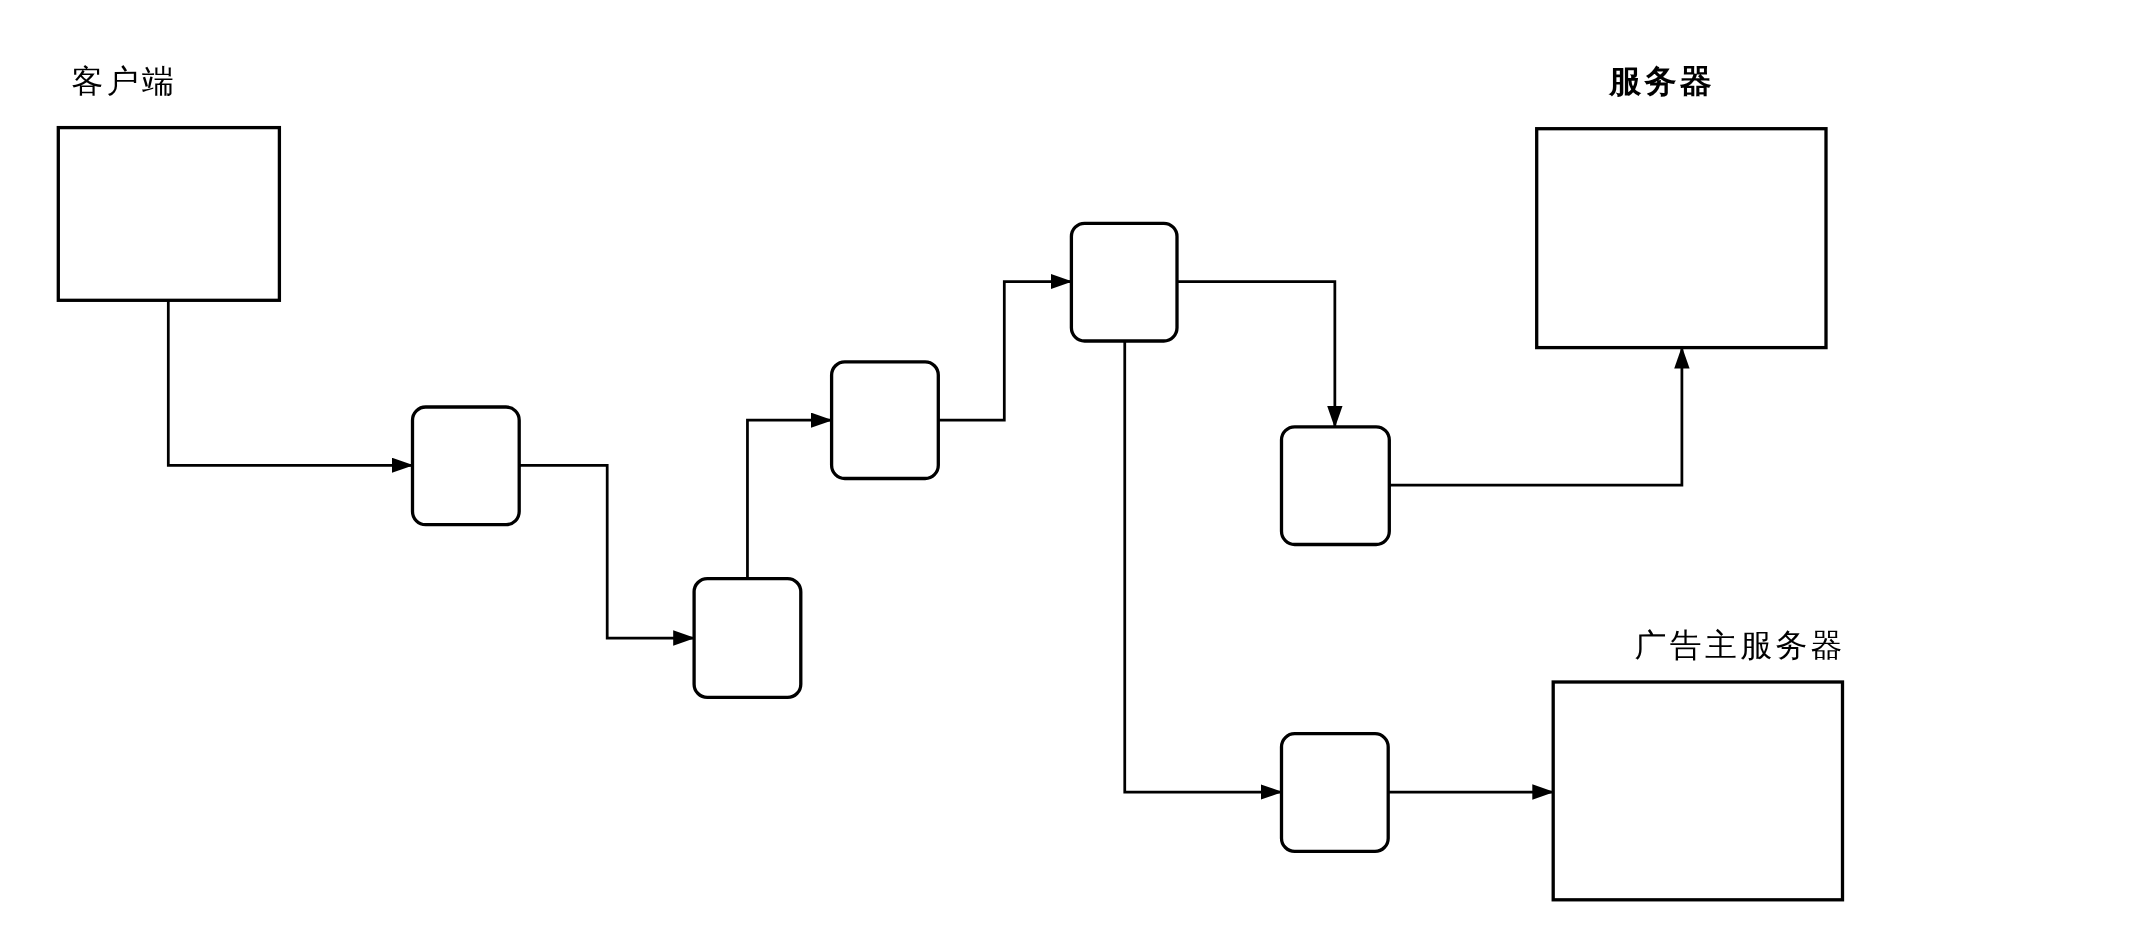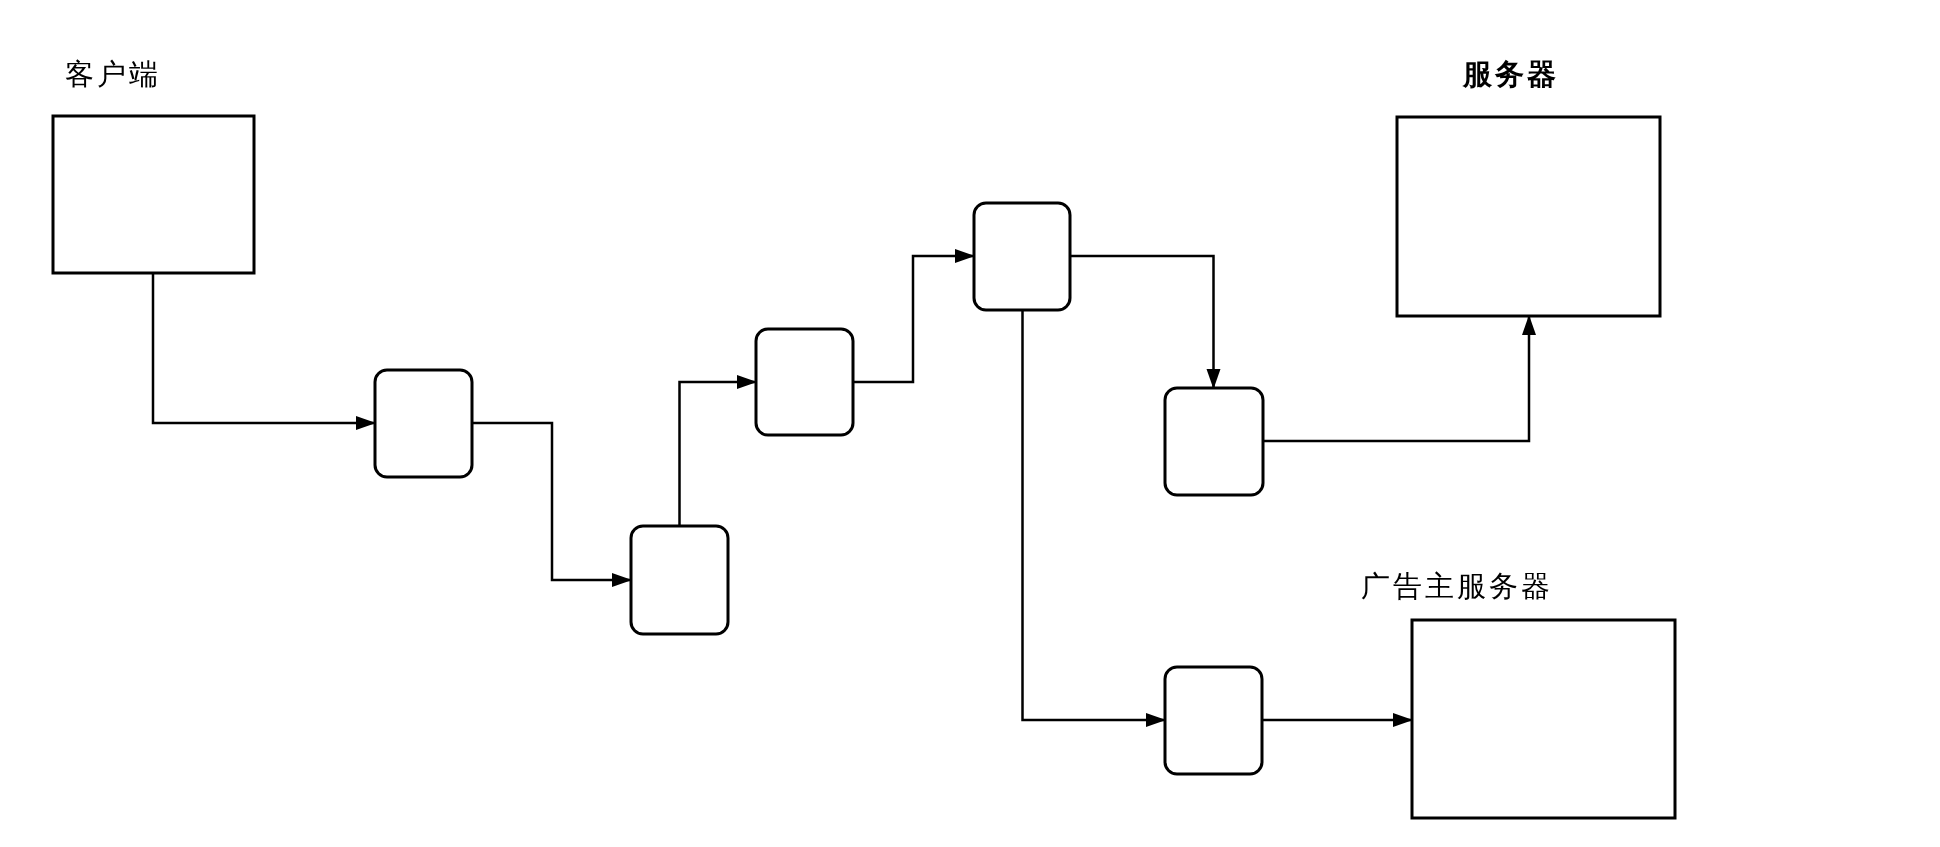--- a/index.html
+++ b/index.html
@@ -61,15 +61,15 @@
         <rect x="631" y="526" width="97" height="108" rx="12" ry="12" fill="#ffffff" stroke="#000000" stroke-width="3"></rect>
         <rect x="756" y="329" width="97" height="106" rx="12" ry="12" fill="#ffffff" stroke="#000000" stroke-width="3"></rect>
         <rect x="974" y="203" width="96" height="107" rx="12" ry="12" fill="#ffffff" stroke="#000000" stroke-width="3"></rect>
         <rect x="1165" y="388" width="98" height="107" rx="12" ry="12" fill="#ffffff" stroke="#000000" stroke-width="3"></rect>
         <rect x="1165" y="667" width="97" height="107" rx="12" ry="12" fill="#ffffff" stroke="#000000" stroke-width="3"></rect>
       </g>
   </svg>
 
   <div class="diagram-label" style="left: 65px; top: 60px;">客户端</div>
   <div class="diagram-label" style="left: 1463px; top: 60px; font-weight: bold;">服务器</div>
-  <div class="diagram-label" style="left: 1361px; top: 572px;">广告主服务器</div>
+  <div class="diagram-label" style="left: 1486px; top: 572px;">广告主服务器</div>
 
 </div>
 
 </body></html>

